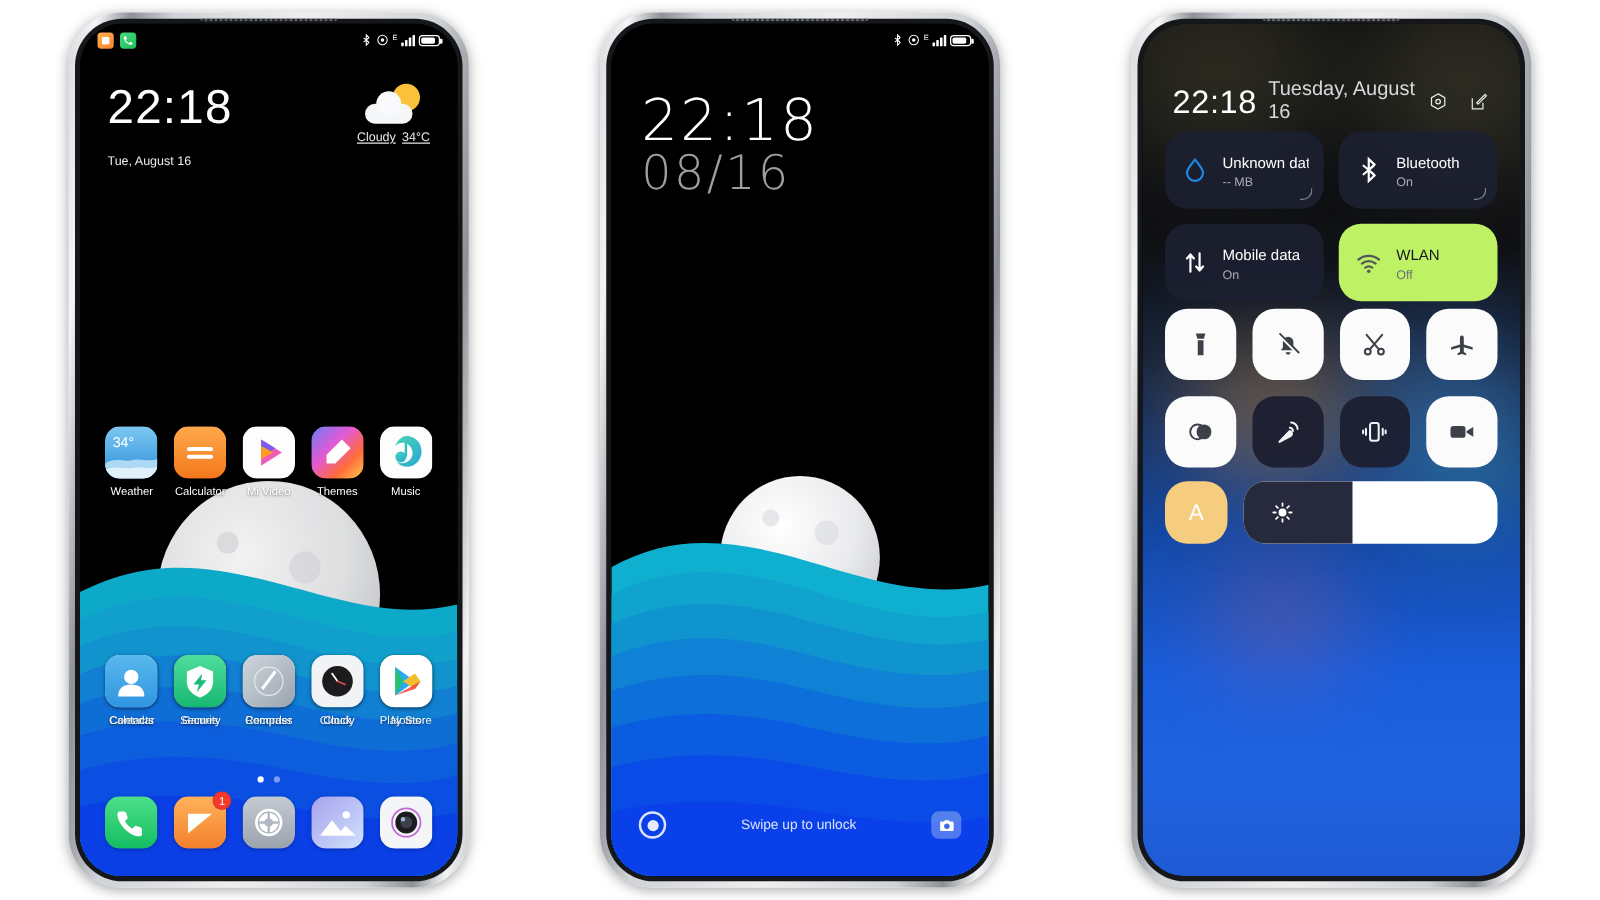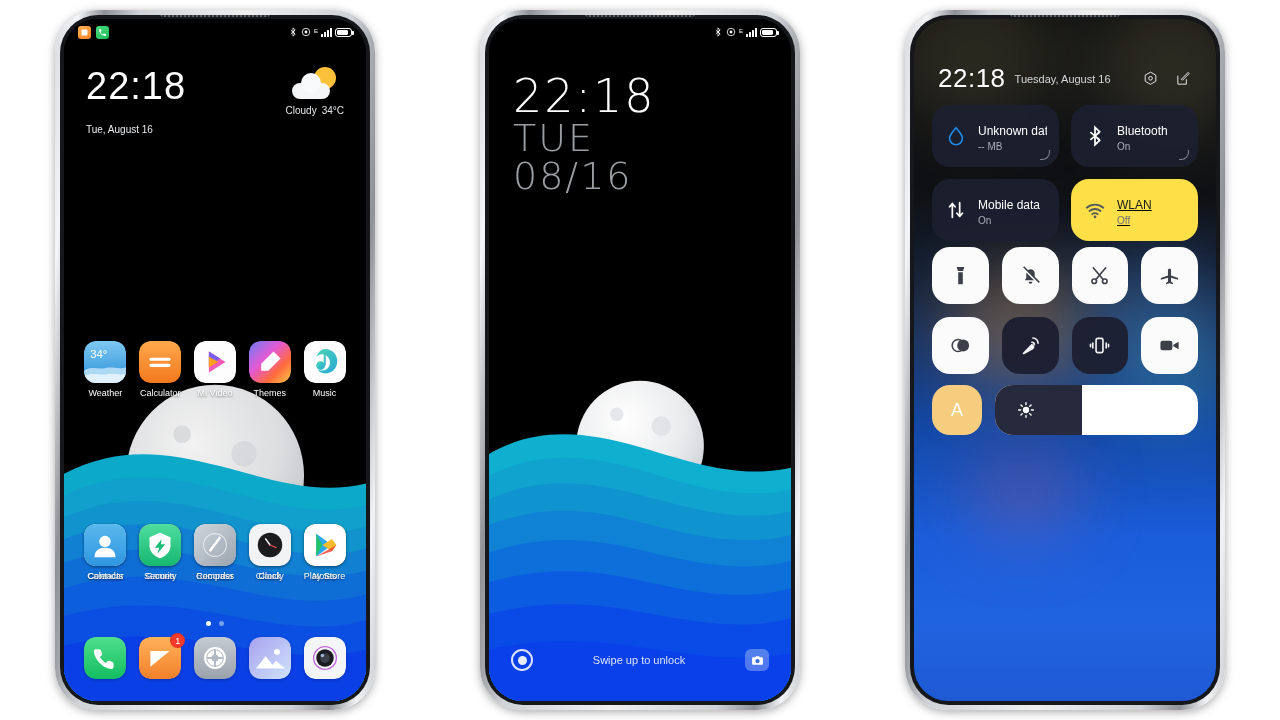--- a/index.html
+++ b/index.html
@@ -79,21 +79,21 @@
   
   .home-head { position: absolute; top: 48px; left: 22px; right: 22px; display: flex; justify-content: space-between; align-items: flex-start; z-index: 20;}
   .clock-big { color: #fff; font-size: 38px; font-weight: 300; letter-spacing: 1px; line-height: 1; }
   .clock-sub { color: #e9ebee; font-size: 10px; margin-top: 19px; }
   .wx { text-align: center; }
   .wx-ico { width: 46px; height: 34px; position: relative; margin: 0 auto; }
   .wx-sun { position:absolute; right:2px; top:0; width:22px;height:22px;border-radius:50%;background:#fcc13b; }
   .wx-cloud { position:absolute; left:0; bottom:2px; width:38px; height:22px; }
   .wx-cloud::before { content:""; position:absolute; left:0; bottom:0; width:38px; height:16px; border-radius:9px; background:#f4f6f8;}
   .wx-cloud::after { content:""; position:absolute; left:9px; bottom:6px; width:20px;height:20px;border-radius:50%;background:#f9fafb;}
-  .wx-txt { color: #e6e8eb; font-size: 10px; margin-top: 4px; white-space: nowrap; }
+  .wx-txt { color: #e6e8eb; font-size: 10px; margin-top: 4px; white-space: nowrap; text-decoration: underline; }
   .wx-txt b { font-weight: 400; margin-left: 5px; }
 
   .grid { position: absolute; left: 14px; right: 14px; z-index: 20; display: grid; grid-template-columns: repeat(5,1fr); row-gap: 16px; }
   .grid.row1 { top: 322px; }
   .grid.row2 { top: 505px; }
   .appcell { display: flex; flex-direction: column; align-items: center; gap: 5px; justify-content: space-between; }
   .appicon { width: 42px; height: 42px; border-radius: 12px; position: relative; overflow: hidden; display:flex; align-items:center;justify-content:center; box-shadow: 0 1px 3px rgba(0,0,0,.25);}
   .appicon svg { width: 100%; height: 100%; display:block; }
   .applabel { font-size: 9px; color: #fff; text-shadow: 0 1px 2px rgba(0,0,0,.5); white-space: nowrap; }
   .dots { position: absolute; top: 602px; left: 0; right: 0; display: flex; justify-content: center; gap: 8px; z-index: 20; }
@@ -114,27 +114,27 @@
   .lock-hint { color: rgba(255,255,255,.85); font-size: 11px; }
   .cam-btn { width: 24px; height: 22px; border-radius: 6px; background: rgba(255,255,255,.30); display:flex;align-items:center;justify-content:center;}
   .cam-btn svg { width: 13px; height: 13px; fill:#fff; }
 
   
   .cc-bg { position: absolute; inset: 0; overflow: hidden; }
   .cc-bg .g1 { position:absolute; inset:0; background: linear-gradient(180deg,#0b0c0e 0%,#101114 26%,#14243f 40%,#1449a8 60%,#1a5ddb 76%,#2063e0 88%,#1f5ad4 100%); }
   .cc-bg .blob { position:absolute; border-radius:50%; filter: blur(34px); }
   .cc-head { position: absolute; top: 44px; left: 0; right: 0; padding: 0 24px; display:flex; align-items:center; z-index: 25; }
   .cc-time { font-size: 26px; color: #fff; font-weight: 400; letter-spacing: .5px; }
-  .cc-date { font-size: 11px; color: #d5d8dc; margin-left: 9px; }
+  .cc-date { font-size: 16px; color: #d5d8dc; margin-left: 9px; }
   .cc-head-icons { margin-left: auto; display: flex; gap: 16px; }
   .cc-head-icons svg { width: 17px; height: 17px; fill: none; stroke: #e6e8ea; stroke-width: 1.4; }
 
   .cc-tiles { position: absolute; top: 86px; left: 18px; right: 18px; display: grid; grid-template-columns: 1fr 1fr; gap: 12px; z-index: 25; }
   .bigtile { height: 62px; border-radius: 18px; background: rgba(28,31,48,.92); display: flex; align-items: center; padding: 0 12px; gap: 10px; position: relative; overflow: hidden;}
-  .bigtile.on { background: #fde047; text-decoration: underline; }
+  .bigtile.on { background: #bef264; }
   .bt-ico { width: 24px; height: 24px; flex: 0 0 24px; display:flex;align-items:center;justify-content:center;}
   .bt-ico svg { width: 22px; height: 22px; }
   .bt-txt { overflow: hidden; }
   .bt-title { font-size: 12px; color: #fff; white-space: nowrap; }
   .bt-sub { font-size: 10px; color: #a9adb6; margin-top: 2px; white-space: nowrap;}
   .bigtile.on .bt-title { color: #16181c; }
   .bigtile.on .bt-sub { color: #6d7178; }
   .bt-corner { position:absolute; right: 9px; bottom: 7px; width: 10px; height: 10px; border-right: 1.4px solid rgba(200,205,215,.6); border-bottom: 1.4px solid rgba(200,205,215,.6); border-radius: 0 0 8px 0;}
 
   .cc-toggles { position: absolute; top: 228px; left: 18px; right: 18px; display: grid; grid-template-columns: repeat(4,1fr); gap: 13px; z-index: 25; }
@@ -621,21 +621,20 @@
                 <i></i>
               </span>
             <span class="batt">
                 <i></i>
               </span>
           </div>
         </div>
 
         <div class="lock-clock">
           <div class="lc-time">22:18</div>
-          <div class="lc-day">TUE</div>
           <div class="lc-date">08/16</div>
         </div>
 
         <div class="lock-foot">
           <div class="lock-btn">
               <i></i>
             </div>
           <div class="lock-hint">Swipe up to unlock</div>
           <div class="cam-btn">
             <svg viewBox="0 0 24 24">

